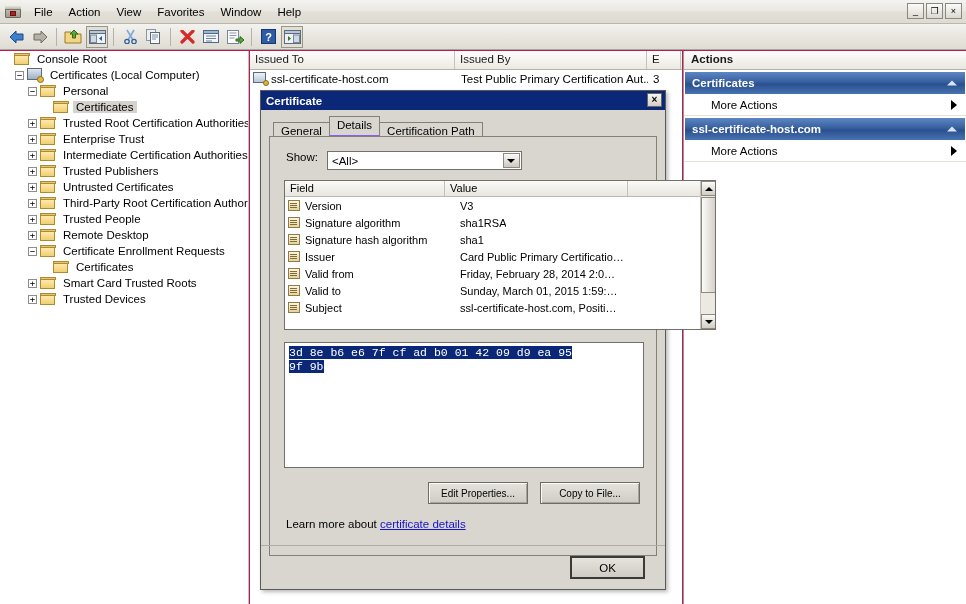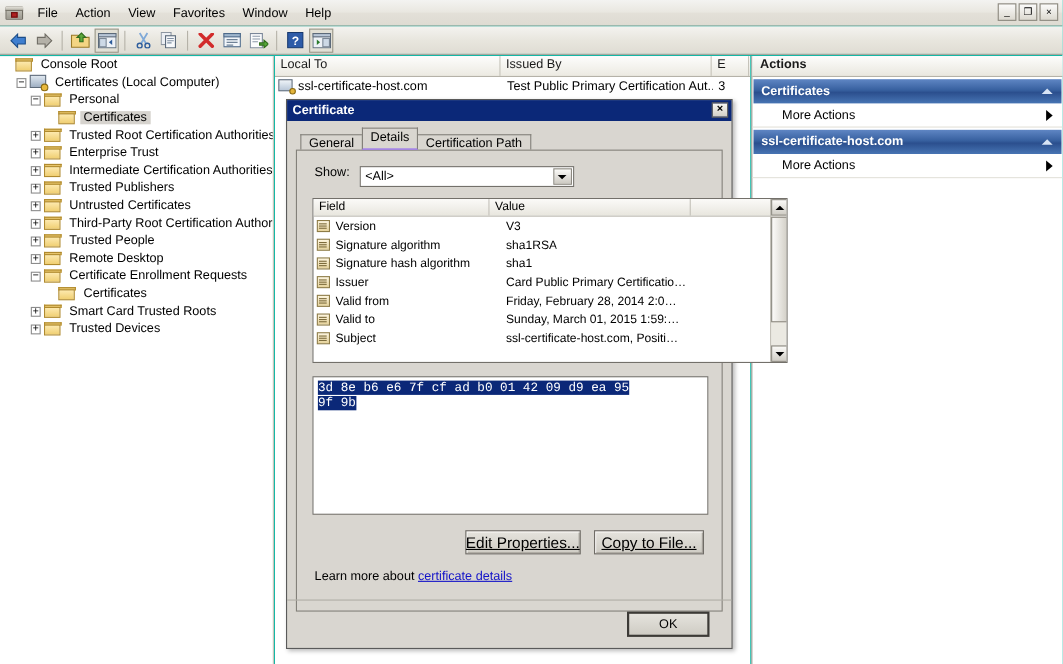--- a/index.html
+++ b/index.html
@@ -5,21 +5,21 @@
   * { box-sizing: border-box; }
   html, body {
     margin: 0; padding: 0;
     width: 966px; height: 604px;
     overflow: hidden;
     background: #ffffff;
     font-family: "Liberation Sans", sans-serif;
     font-size: 11px;
     color: #000;
   }
-  #app { position: relative; width: 966px; height: 604px; background:#14b8a6; }
+  #app { position: relative; width: 966px; height: 604px; background:#be185d; }
 
   
   .menubar {
     position:absolute; left:0; top:0; width:966px; height:24px;
     background: linear-gradient(to bottom,#f3f3f1 0%,#e9e7e0 48%,#e3e0d8 52%,#dedbd2 100%);
     border-bottom:1px solid #b9b6ad;
     display:flex; align-items:center;
   }
   .mmc-logo {
     width:18px; height:16px; margin:0 4px 0 4px;
@@ -279,26 +279,25 @@
     margin:12px 0 0 2px; width:360px; height:126px;
     border:1px solid #73706a; background:#fff;
     font-family:"Liberation Mono","DejaVu Sans Mono",monospace;
     font-size:11.5px; padding:3px 4px; line-height:14px;
     overflow:hidden; white-space:pre-wrap; word-break:break-all;
   }
   .hexsel { background:#0b2878; color:#fff; }
 
   .btnrow { display:flex; justify-content:flex-end; gap:12px; margin:14px 4px 0 0; }
   .btn {
-    min-width:100px; height:22px; font-size:14px;
+    min-width:100px; height:22px; font-size:10px;
     background:linear-gradient(to bottom,#e5e3dd,#cfccc4);
     border:1px solid #6f6c66;
     display:flex; align-items:center; justify-content:center; cursor:default;
     box-shadow: inset 1px 1px 0 #fbfaf8, inset -1px -1px 0 #a6a39b;
-    text-decoration: underline;
   }
   .learnrow { margin:14px 0 0 4px; font-size:11.5px; }
   .learnlink { color:#1414c8; text-decoration:underline; cursor:pointer; }
 
   .dlg-footer {
     position:absolute; left:0; bottom:0; width:100%; height:44px;
     border-top:1px solid #b0ada6;
     display:flex; align-items:center; justify-content:flex-end; padding-right:20px;
   }
   .btn-ok {
@@ -539,21 +538,21 @@
             <span class="tab"></span>
             <span class="body"></span>
           </span>
           <span class="tree-label">Trusted Devices</span>
         </div>
       </div>
   </div>
 
   <div class="list-pane">
     <div class="lv-header">
-      <div class="lv-col" style="width:205px">Local To</div>
+      <div class="lv-col" style="width:205px">Issued To</div>
       <div class="lv-col" style="width:192px">Issued By</div>
       <div class="lv-col" style="width:34px">E</div>
     </div>
 
     <div class="lv-row">
       <div class="cert-icon">
           <div class="pg"></div>
           <div class="rib"></div>
         </div>
       <div class="lv-cell" style="width:185px;padding-left:0">ssl-certificate-host.com</div>

